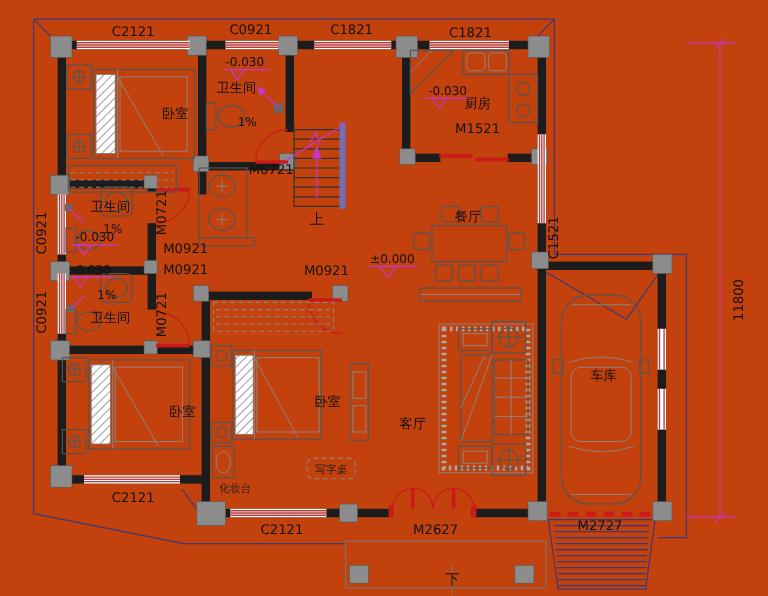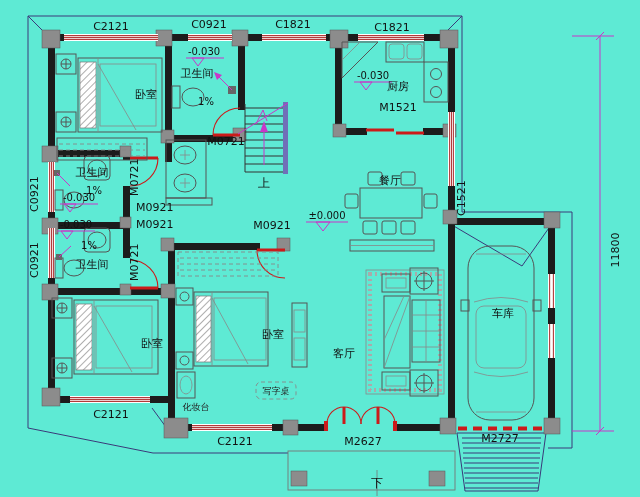--- a/index.html
+++ b/index.html
@@ -1,16 +1,16 @@
 <!DOCTYPE html>
 <html><head>
 <meta charset="utf-8">
 <style>
   html,body{margin:0;padding:0;background:#fff;}
-  #plan{position:relative;width:640px;height:497px;background:#5eead4;overflow:hidden;
+  #plan{position:relative;width:640px;height:497px;background:#c2410c;overflow:hidden;
         font-family:"DejaVu Sans",sans-serif;}
   svg{display:block}
   .wall{fill:#1c1c1c;}
   .col{fill:#8c8c8c;stroke:#555;stroke-width:.5;}
   .wbg{fill:#fff;}
   .wline{stroke:#b23b3b;stroke-width:1.1;fill:none;}
   .door{stroke:#cc1a1a;stroke-width:1.1;fill:none;}
   .leaf{stroke:#cc1a1a;stroke-width:3;fill:none;}
   .jamb{fill:#cc1a1a;}
   .gdoor{stroke:#cc1a1a;stroke-width:4;fill:none;stroke-dasharray:9 6;}

